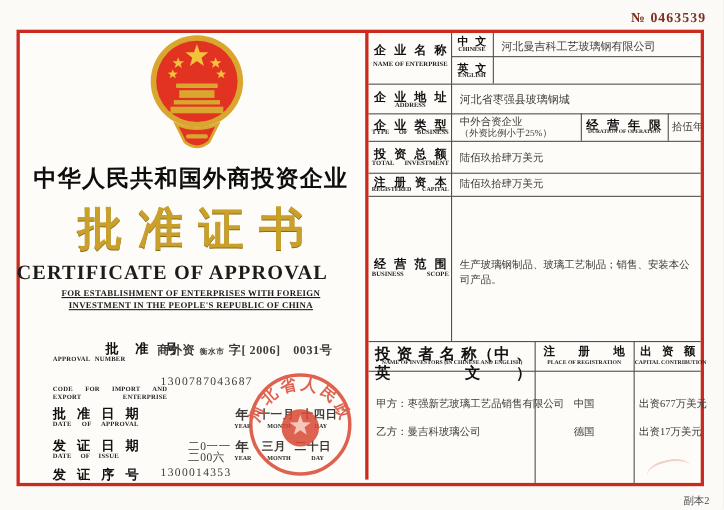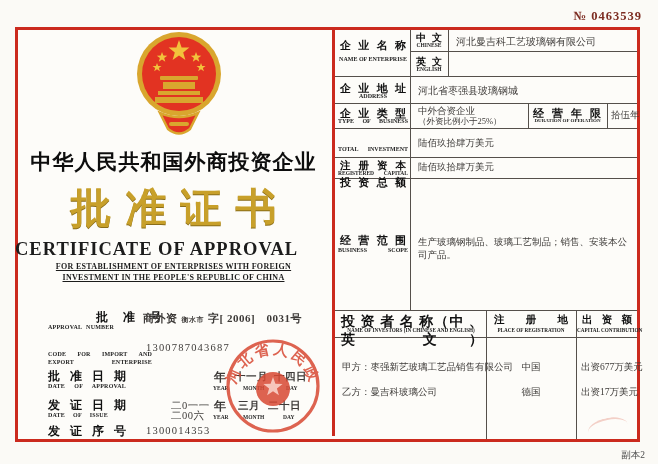--- a/index.html
+++ b/index.html
@@ -138,21 +138,21 @@
   <div class="tbl-val" style="left:418px;top:84px;font-size:10px;">河北省枣强县玻璃钢城</div>
 
   <div class="tbl-cn" style="left:340px;top:106px;width:66px;">企 业 类 型</div>
   <div class="tbl-en-j" style="left:338px;top:118px;width:70px;">TYPE OF BUSINESS</div>
   <div class="tbl-val" style="left:418px;top:105px;">中外合资企业</div>
   <div class="tbl-val" style="left:418px;top:116px;font-size:8.5px;">（外资比例小于25%）</div>
   <div class="tbl-cn" style="left:533px;top:106px;width:68px;">经 营 年 限</div>
   <div class="tbl-en" style="left:528px;top:118px;width:79px;font-size:5px;">DURATION OF OPERATION</div>
   <div class="tbl-val" style="left:611px;top:109px;">拾伍年</div>
 
-  <div class="tbl-cn" style="left:340px;top:133px;width:66px;margin-top:42px;">投 资 总 额</div>
+  <div class="tbl-cn" style="left:340px;top:133px;width:66px;">投 资 总 额</div>
   <div class="tbl-en-j" style="left:338px;top:146px;width:70px;">TOTAL INVESTMENT</div>
   <div class="tbl-val" style="left:418px;top:137px;">陆佰玖拾肆万美元</div>
 
   <div class="tbl-cn" style="left:340px;top:159px;width:66px;font-size:10.5px;">注 册 资 本</div>
   <div class="tbl-en-j" style="left:338px;top:170px;width:70px;font-size:5.5px;">REGISTERED CAPITAL</div>
   <div class="tbl-val" style="left:418px;top:161px;">陆佰玖拾肆万美元</div>
 
   <div class="tbl-cn" style="left:340px;top:233px;width:66px;">经 营 范 围</div>
   <div class="tbl-en-j" style="left:338px;top:247px;width:70px;">BUSINESS SCOPE</div>
   <div class="tbl-val" style="left:418px;top:236px;width:210px;line-height:13px;">生产玻璃钢制品、玻璃工艺制品；销售、安装本公司产品。</div>

